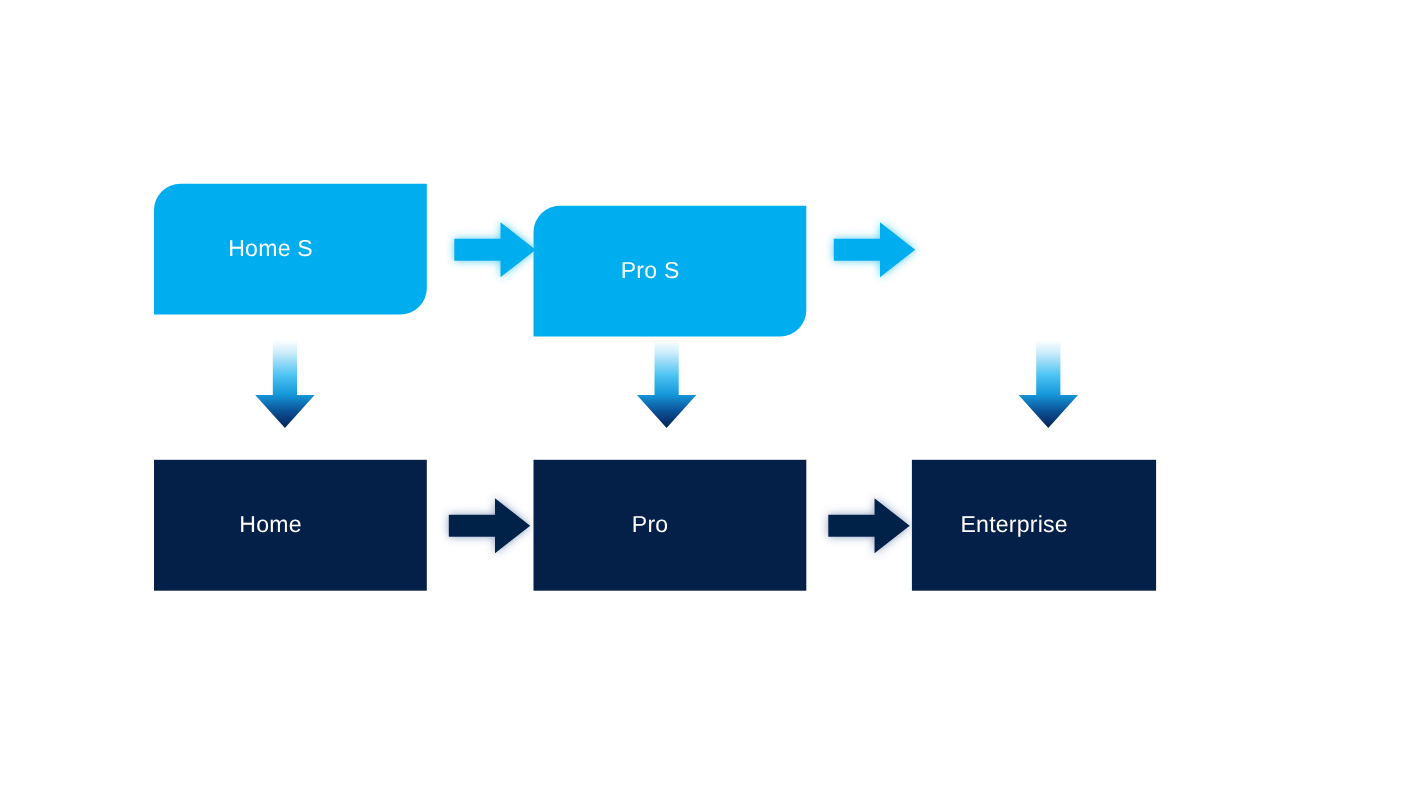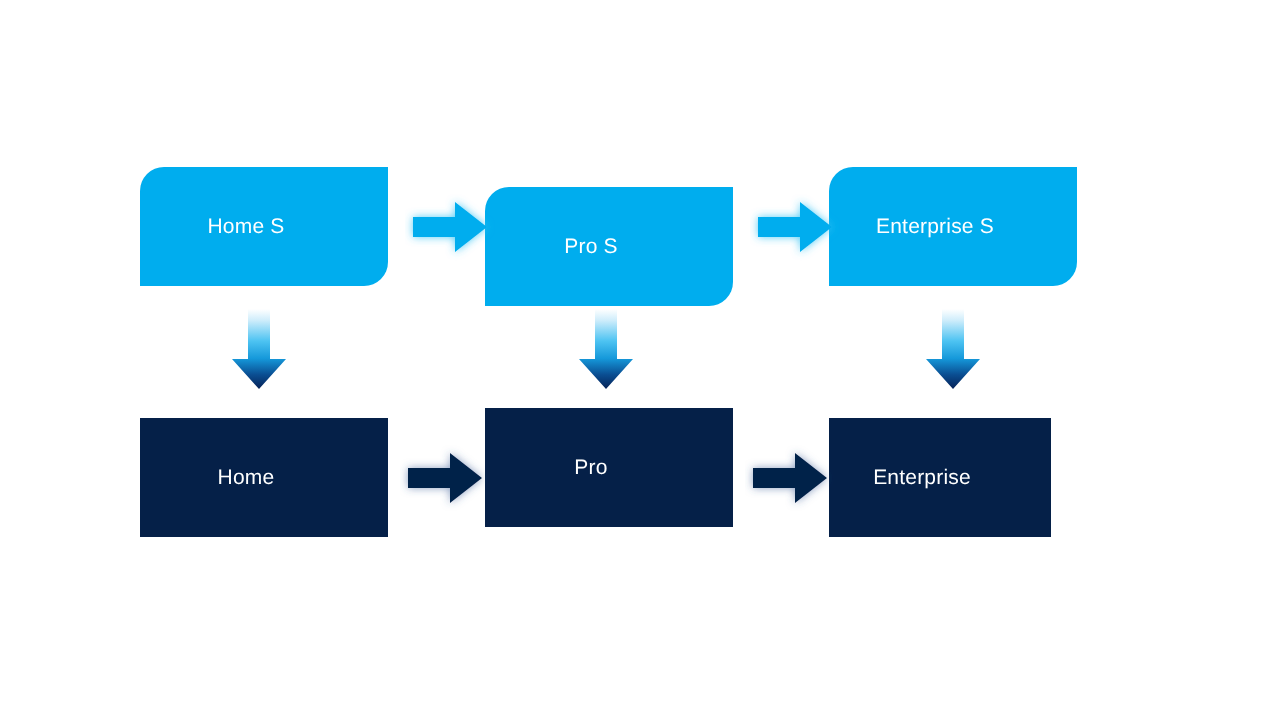--- a/index.html
+++ b/index.html
@@ -90,29 +90,26 @@
   </svg>
 
   <div class="box box-top" style="left:140px; top:167px; width:248px; height:119px;">
     <span class="label">Home S</span>
   </div>
 
   <div class="box box-top" style="left:485px; top:167px; width:248px; height:119px;margin-top:20px;">
     <span class="label">Pro S</span>
   </div>
 
-  <div class="box box-top" style="left:829px; top:167px; width:248px; height:119px;">
-    <span class="label">Enterprise S</span>
-  </div>
 
   <div class="box box-bottom" style="left:140px; top:418px; width:248px; height:119px;">
     <span class="label">Home</span>
   </div>
 
-  <div class="box box-bottom" style="left:485px; top:408px; width:248px; height:119px;">
+  <div class="box box-bottom" style="left:485px; top:418px; width:248px; height:119px;">
     <span class="label">Pro</span>
   </div>
 
   <div class="box box-bottom" style="left:829px; top:418px; width:222px; height:119px;">
     <span class="label">Enterprise</span>
   </div>
 
   <div class="arrow-h" style="left:405px; top:192px;">
     <svg viewBox="0 0 90 70" preserveAspectRatio="xMidYMid meet">
       <path d="M 8 25 L 50 25 L 50 10 L 82 35 L 50 60 L 50 45 L 8 45 Z" fill="#00ADEE" filter="url(#glow-blue)"></path>

